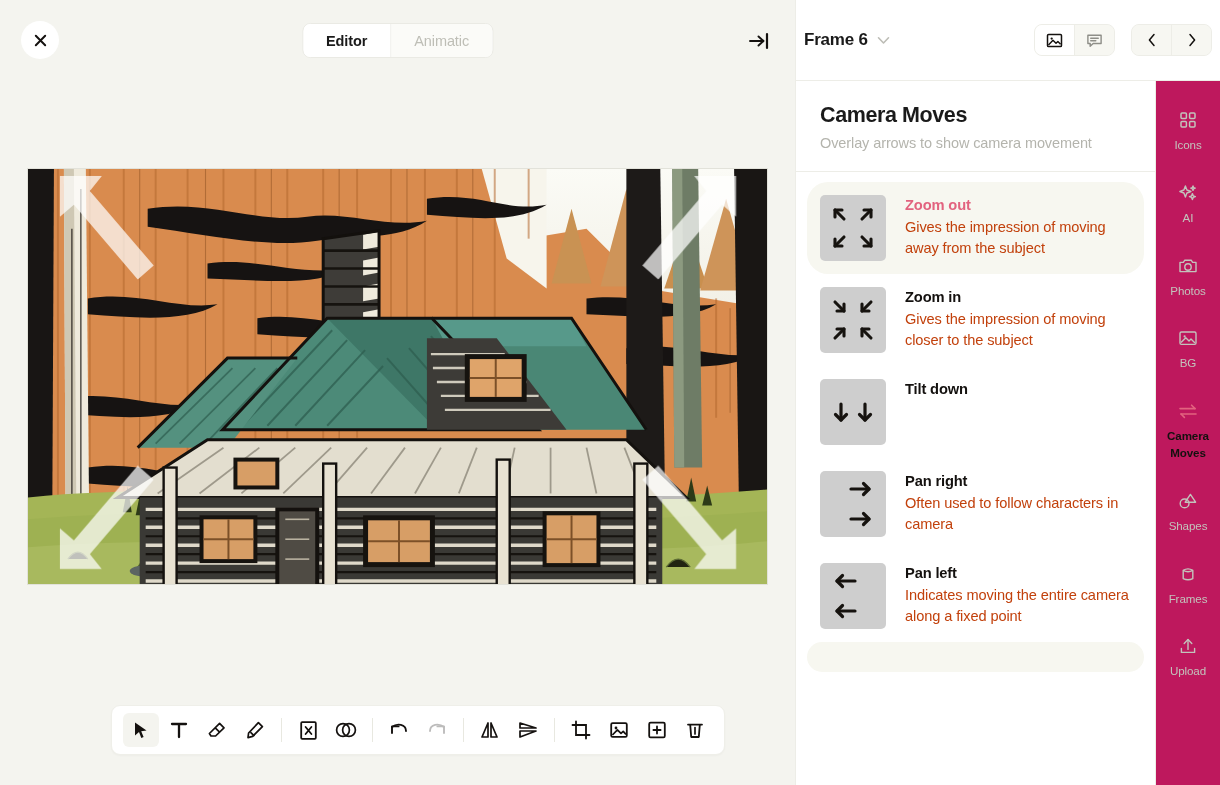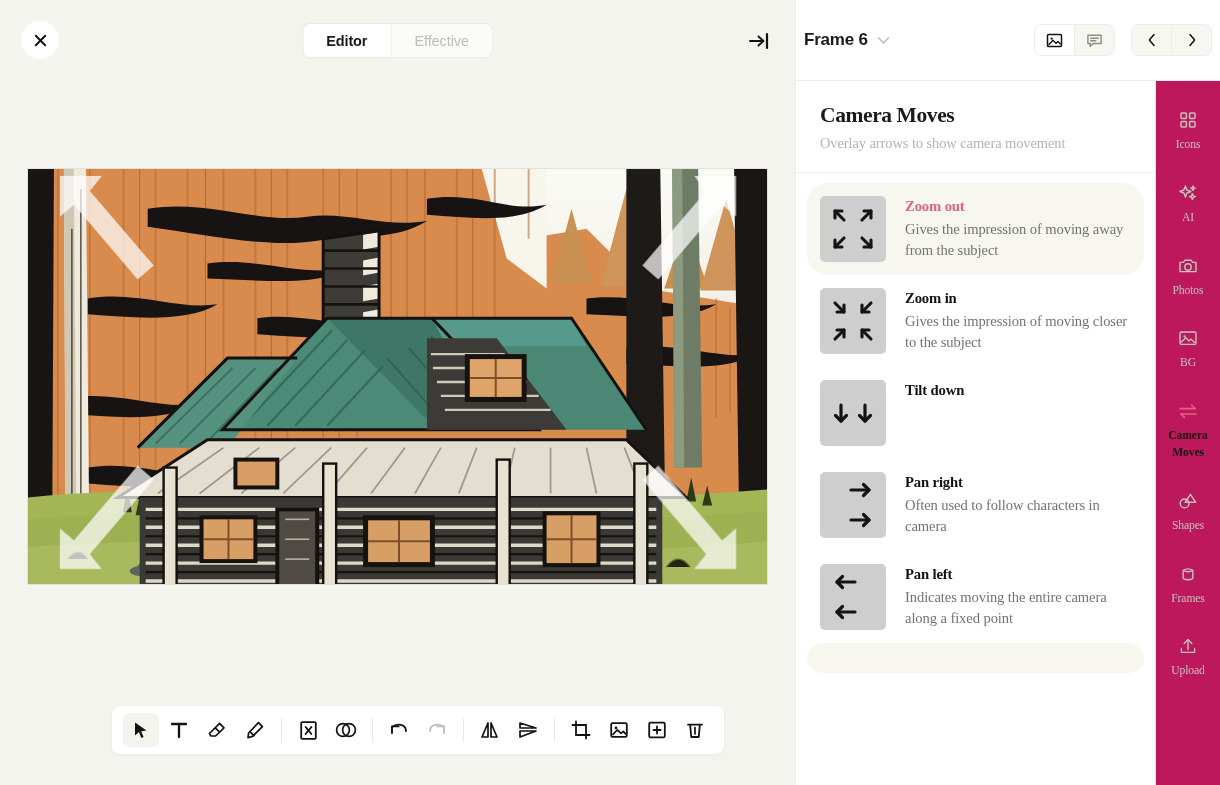--- a/index.html
+++ b/index.html
@@ -107,21 +107,21 @@
     display:flex; height:32px; border-radius:8px; overflow:hidden;
     border:1px solid #EDEDE7; background:#F7F7F2;
   }
   .pillbtn {
     width:39px; display:flex; align-items:center; justify-content:center;
     cursor:pointer; background:#F7F7F2; border:none;
   }
   .pillbtn.on { background:#FFFFFF; }
   .pill-div { width:1px; background:#EDEDE7; }
 
-  .rp-body { flex:1; display:flex; min-height:0;font-family:Liberation Serif, serif; }
+  .rp-body { flex:1; display:flex; min-height:0; }
   .rp-main { flex:1; min-width:0; display:flex; flex-direction:column; overflow:hidden;
              border-right:1px solid #EDEDE7; }
   .section-head { padding:22px 24px 20px 24px; border-bottom:1px solid #EDEDE7;}
   .section-title { font-size:21.5px; font-weight:700; letter-spacing:-0.4px; }
   .section-sub { font-size:14.5px; color:#B4B4AD; margin-top:7px; letter-spacing:-0.1px;}
 
   .movelist { flex:1; overflow:hidden; padding:10px 0 0 0; }
   .move-row {
     display:flex; gap:19px; align-items:flex-start;
     margin:0 11px; padding:13px 13px;
@@ -130,21 +130,21 @@
   .move-row.selected { background:#F7F7F0; }
   .thumb {
     width:66px; height:66px; flex:0 0 66px;
     background:#CECECE; border-radius:5px;
     position:relative;
   }
   .thumb svg { position:absolute; inset:0; width:100%; height:100%; }
   .move-text { padding-top:2px; min-width:0; }
   .move-title { font-size:14.7px; font-weight:700; letter-spacing:-0.15px; color:#14110F;}
   .move-row.selected .move-title { color:#E2637F; }
-  .move-desc { font-size:14.6px; color:#737373; line-height:1.45; margin-top:4px; letter-spacing:-0.1px;}
+  .move-desc { font-size:14.6px; color:#c2410c; line-height:1.45; margin-top:4px; letter-spacing:-0.1px;}
 
   
   .rail {
     width:64px; flex:0 0 64px; background:#be185d;
     display:flex; flex-direction:column; align-items:center;
     padding-top:18px;
   }
   .rail-item {
     width:64px; padding:10px 2px 10px 2px;
     display:flex; flex-direction:column; align-items:center; gap:6px;
@@ -168,21 +168,21 @@
 
       <button class="close-btn">
         <svg viewBox="0 0 16 16">
           <path d="M3 3 L13 13 M13 3 L3 13" stroke="#14110F" stroke-width="2.1" stroke-linecap="round" fill="none"></path>
         </svg>
       </button>
 
       <div class="seg-tabs">
         <button class="seg-tab">Editor</button>
         <div class="seg-divider"></div>
-        <button class="seg-tab inactive">Effective</button>
+        <button class="seg-tab inactive">Animatic</button>
       </div>
 
       <button class="collapse-btn">
         <svg width="22" height="18" viewBox="0 0 22 18">
           <path d="M2 9 H15" stroke="#14110F" stroke-width="1.9" stroke-linecap="round" fill="none"></path>
           <path d="M10.5 4.5 L15.5 9 L10.5 13.5" stroke="#14110F" stroke-width="1.9" stroke-linecap="round" stroke-linejoin="round" fill="none"></path>
           <path d="M19 2 V16" stroke="#14110F" stroke-width="2.2" stroke-linecap="round" fill="none"></path>
         </svg>
       </button>
     </div>

